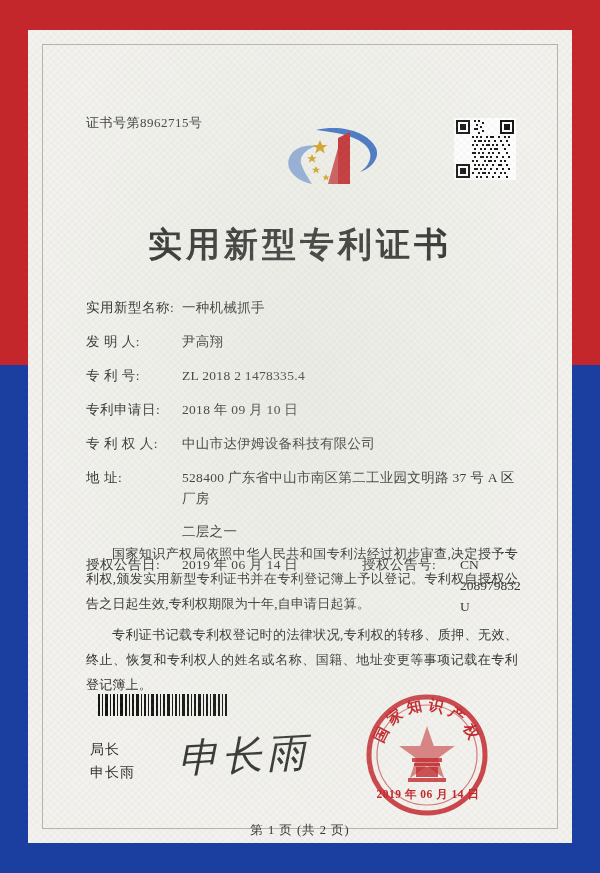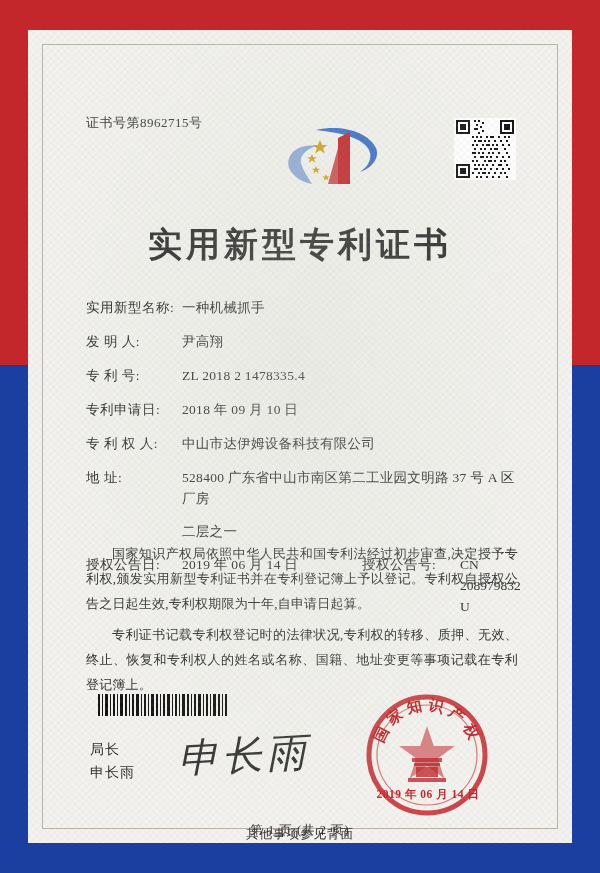--- a/index.html
+++ b/index.html
@@ -491,15 +491,14 @@
         <text font-family="'Liberation Serif', serif" font-size="15" font-weight="bold" fill="#c3262b" letter-spacing="5">
           <textPath href="#sealArc" startOffset="8%">国家知识产权局</textPath>
         </text>
       </svg>
     </div>
     <div class="seal-date">2019 年 06 月 14 日</div>
 
     <div class="page-num">第 1 页 (共 2 页)</div>
   </div>
 
-  <div class="back-note">其他事项参见背面</div>
 
 </div>
 
 </body></html>

